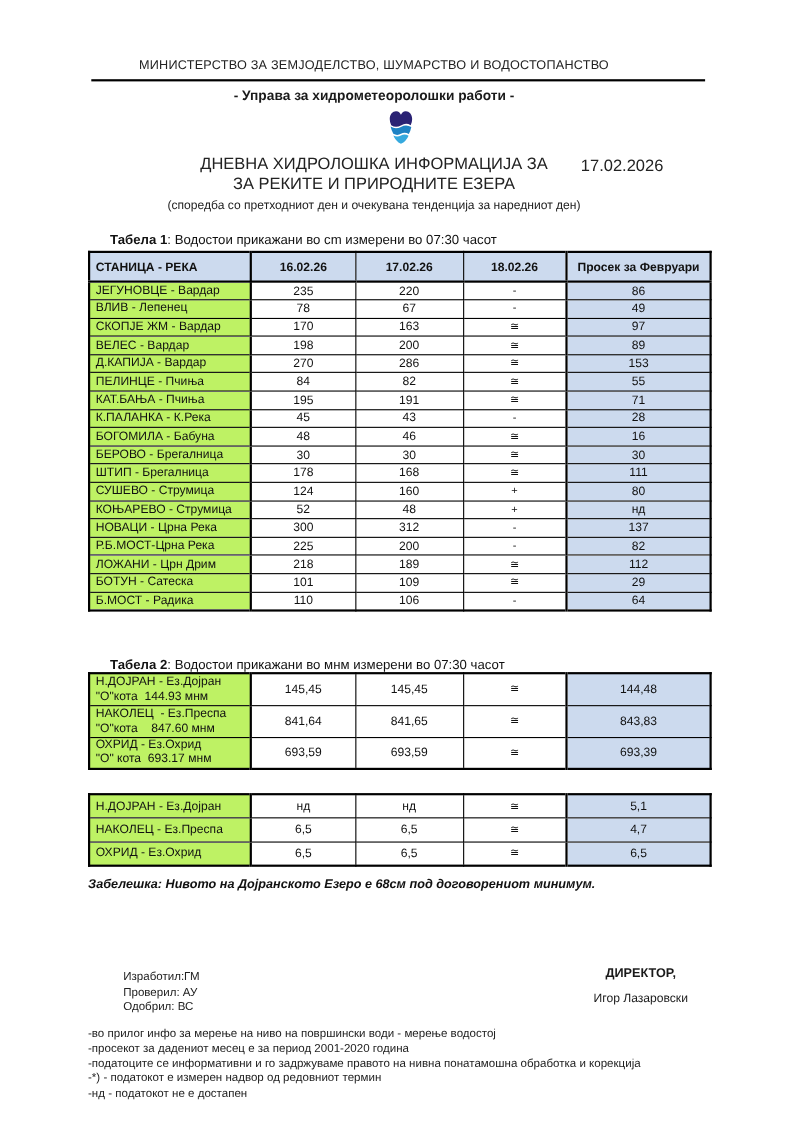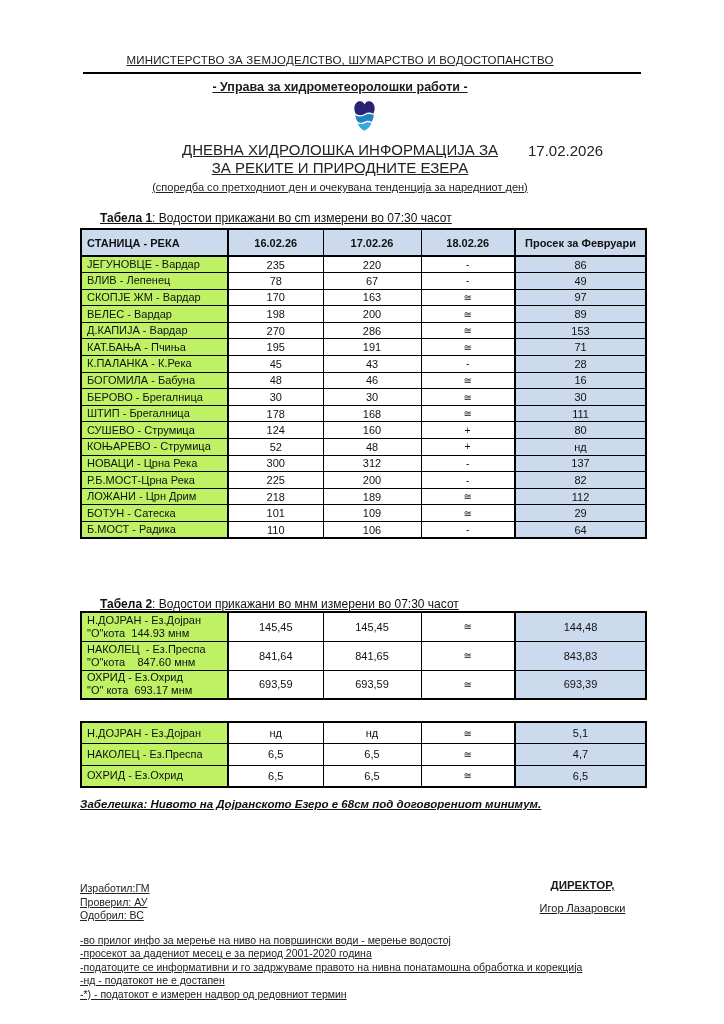--- a/index.html
+++ b/index.html
@@ -1,21 +1,21 @@
 <!DOCTYPE html>
 <html><head>
 <meta charset="utf-8">
 <style>
   html,body{margin:0;padding:0;background:#ffffff;}
   .page{
     position:relative;width:724px;height:1024px;background:#fff;overflow:hidden;
     font-family:"Liberation Sans","DejaVu Sans",sans-serif;color:#1a1a1a;
   }
   .content{position:absolute;left:80px;top:0;width:565px;height:1024px;}
-  .abs{position:absolute;text-decoration:underline;}
+  .abs{position:absolute;}
   .centered{width:520px;text-align:center;}
   .ministry{top:54px;font-size:11.5px;letter-spacing:.2px;color:#222;}
   .rule{top:72px;left:3px;width:558px;border-top:2px solid #000;height:0;}
   .department{top:80px;font-size:12.5px;font-weight:bold;}
   .logo{top:98px;left:272px;width:25px;height:37px;}
   .titleblock{top:141px;font-size:15px;line-height:17.5px;color:#222;}
   .date{position:absolute;left:448px;top:1px;font-size:15px;white-space:nowrap;}
   .subtitle{top:181px;font-size:11px;color:#222;}
   .tbl-label{font-size:12px;color:#111;}
   .tbl-label b{font-weight:bold;margin-left:20px;}
@@ -30,21 +30,21 @@
   thead th{text-align:center;}
   td{height:16.6px;text-align:center;background:#fff;}
   .t2 td{height:29px;} .t3 td{height:21.5px;}
   td.station{background:#bef264;text-align:left;border-right:2px solid #000;}
   th.station{border-right:2px solid #000;}
   td.avg{background:#ccdaee;border-left:2px solid #000;}
   th.avg{border-left:2px solid #000;}
   td.trend{font-size:10px;}
   td.station div{white-space:pre;line-height:13px;}
   .note{top:798px;font-size:11.5px;font-weight:bold;font-style:italic;color:#111;}
-  .sig-left{top:882px;font-size:10.5px;line-height:13.5px;color:#222;}
+  .sig-left{top:882px;font-size:10.5px;line-height:13.5px;color:#222;margin-left:32px;}
   .director{top:879px;left:420px;width:165px;text-align:center;}
   .director .dt{font-size:11.5px;font-weight:bold;}
   .director .dn{font-size:11px;margin-top:11px;}
   .footnotes{top:934px;font-size:10.5px;line-height:13.4px;color:#222;}
 </style>
 </head>
 <body>
 
 <div class="page">
   <div class="content">
@@ -128,20 +128,29 @@
             <td class="station">
               <div>Д.КАПИЈА - Вардар</div>
             </td>
             <td>270</td>
             <td>286</td>
             <td class="trend">≅</td>
             <td class="avg">153</td>
           </tr>
           <tr>
             <td class="station">
+              <div>ПЕЛИНЦЕ - Пчиња</div>
+            </td>
+            <td>84</td>
+            <td>82</td>
+            <td class="trend">≅</td>
+            <td class="avg">55</td>
+          </tr>
+          <tr>
+            <td class="station">
               <div>КАТ.БАЊА - Пчиња</div>
             </td>
             <td>195</td>
             <td>191</td>
             <td class="trend">≅</td>
             <td class="avg">71</td>
           </tr>
           <tr>
             <td class="station">
               <div>К.ПАЛАНКА - К.Река</div>
@@ -338,18 +347,18 @@
 
     <div class="abs director">
       <div class="dt">ДИРЕКТОР,</div>
       <div class="dn">Игор Лазаровски</div>
     </div>
 
     <div class="abs footnotes">
       <div>-во прилог инфо за мерење на ниво на површински води - мерење водостој</div>
       <div>-просекот за дадениот месец е за период 2001-2020 година</div>
       <div>-податоците се информативни и го задржуваме правото на нивна понатамошна обработка и корекција</div>
+      <div>-*) - податокот е измерен надвор од редовниот термин</div>
       <div>-нд - податокот не е достапен</div>
-      <div>-*) - податокот е измерен надвор од редовниот термин</div>
     </div>
 
   </div>
 </div>
 
 </body></html>

